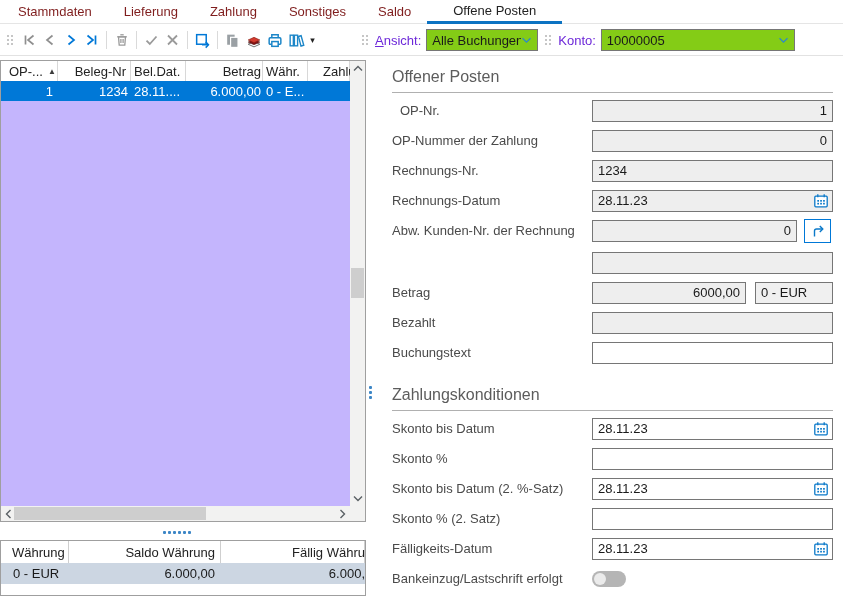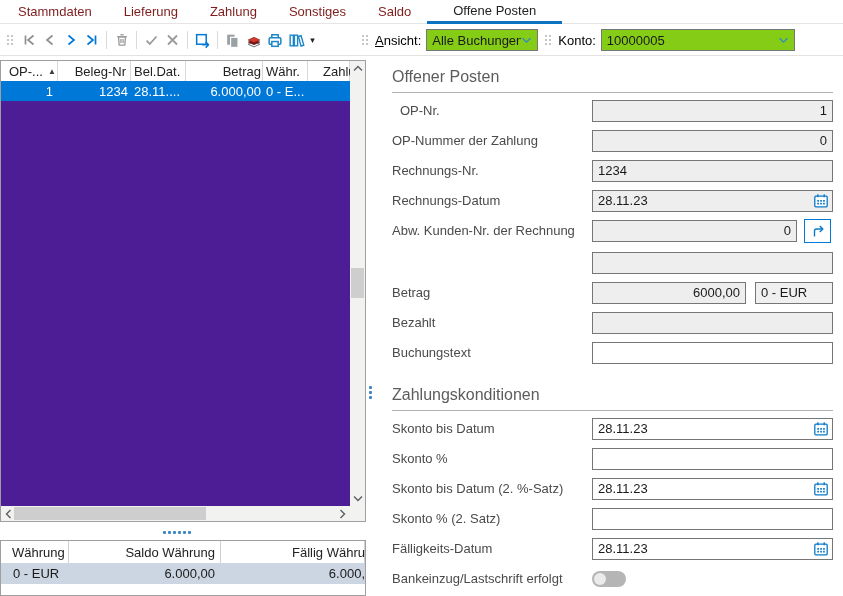--- a/index.html
+++ b/index.html
@@ -13,29 +13,29 @@
   .tab{padding:0 16px;font-size:13px;color:#7f1d1d;display:flex;align-items:center;cursor:default;}
   .tab.active{padding:0 26px;border-bottom:3px solid #0c73c2;color:#222;margin-bottom:-1px;}
 
   
   #toolbar{position:absolute;top:25px;left:0;width:843px;height:31px;display:flex;align-items:center;
            border-bottom:1px solid #e2e2e2;box-sizing:border-box;padding-left:3px;}
   .tbtn{width:21px;height:22px;display:flex;align-items:center;justify-content:center;flex:0 0 auto;}
   .grip{width:9px;height:13px;flex:0 0 auto;margin:0 3px;
         background-image:radial-gradient(circle,#c6c6c6 1px,transparent 1.3px);background-size:4px 4px;}
   .tsep{width:1px;height:18px;background:#dadada;margin:0 4px;flex:0 0 auto;}
-  .tlabel{font-size:13px;color:#000000;margin:0 5px 0 2px;white-space:nowrap;}
+  .tlabel{font-size:13px;color:#6d28d9;margin:0 5px 0 2px;white-space:nowrap;}
   .accel{text-decoration:underline;}
   .combo{height:22px;border:1px solid #767676;background:#84cc16;display:flex;align-items:center;
          justify-content:space-between;box-sizing:border-box;padding-left:5px;font-size:13px;flex:0 0 auto;}
   .combo .chev{margin-right:5px;display:flex;}
 
   
   #grid{position:absolute;top:60px;left:0;width:366px;height:462px;border:1px solid #9f9f9f;
-        box-sizing:border-box;background:#4c1d95;}
+        box-sizing:border-box;background:#c4b5fd;}
   .th,.td{box-sizing:border-box;overflow:hidden;white-space:nowrap;font-size:13px;
           display:flex;align-items:center;height:100%;}
   .r{justify-content:flex-end;}
   #grid-header{position:absolute;top:0;left:0;right:15px;height:20px;display:flex;background:#fff;}
   #grid-header .th{box-shadow:inset -1px 0 0 #d8d8d8;color:#222;}
   #grid-row{position:absolute;top:20px;left:0;right:15px;height:20px;display:flex;
             background:#0078d7;color:#fff;}
   .sorticon{font-size:8px;color:#3c3c3c;margin-left:5px;}
 
   .sbar{background:#f2f2f1;position:absolute;}

